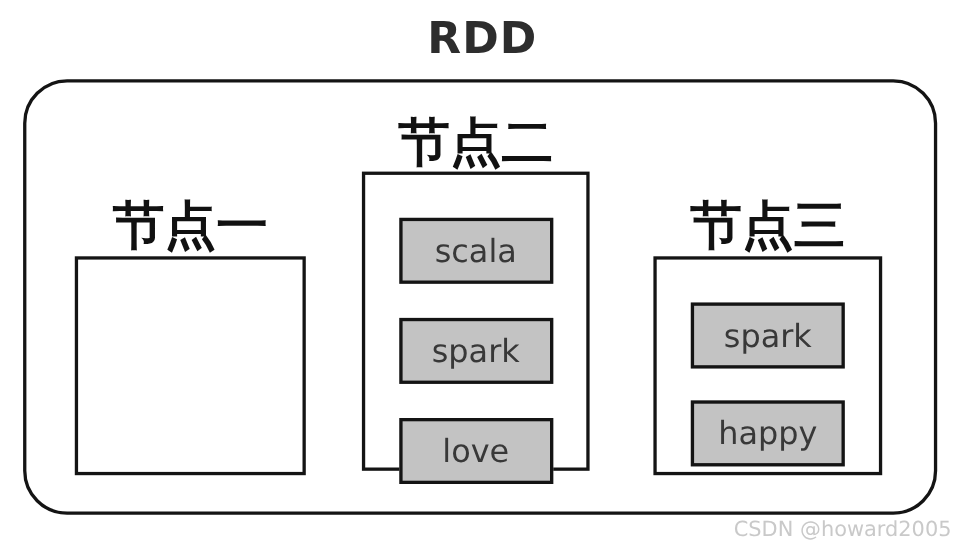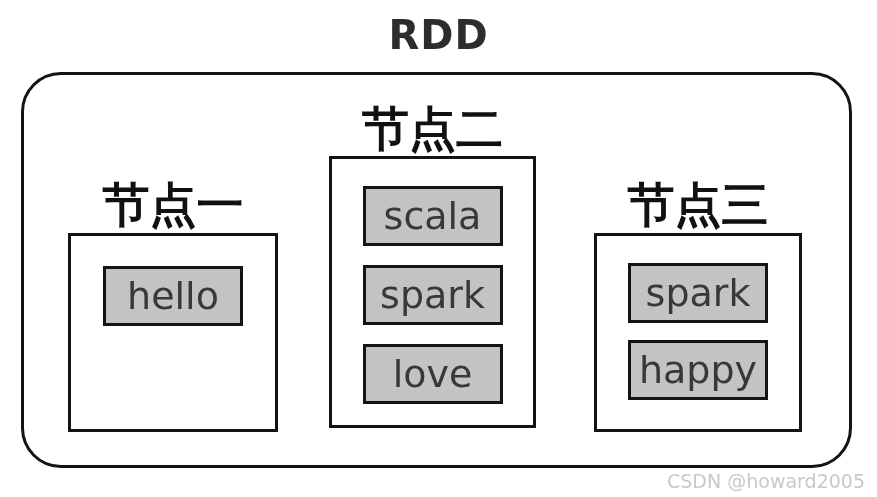--- a/index.html
+++ b/index.html
@@ -64,42 +64,42 @@
   .data-item {
     box-sizing: border-box;
     width: 140px;
     height: 60px;
     flex: 0 0 60px;
     background: var(--box-fill, #c3c3c3);
     border: 3px solid var(--line, #141414);
     display: flex;
     align-items: center;
     justify-content: center;
-    font-size: 38px;
+    font-size: 29px;
     color: var(--item-text, #383838);
+    margin-top: 12px;
   }
   .watermark {
     position: absolute;
     top: 470px;
     right: 12px;
     font-size: 19px;
     color: var(--watermark-text, #c9c9c9);
     white-space: nowrap;
   }
 </style>
 </head>
 <body style="--title-text: #2d2d2d; --label-text: #111111; --item-text: #383838; --line: #141414; --box-fill: #c3c3c3; --watermark-text: #c9c9c9;">
 
 <div class="diagram-title">RDD</div>
 
 <div class="outer-container"></div>
 
 <div class="node-label n1">节点一</div>
 <div class="node-box n1">
-  <div class="data-item">hello</div>
 </div>
 
 <div class="node-label n2">节点二</div>
 <div class="node-box n2">
   <div class="data-item">scala</div>
   <div class="data-item">spark</div>
   <div class="data-item">love</div>
 </div>
 
 <div class="node-label n3">节点三</div>

